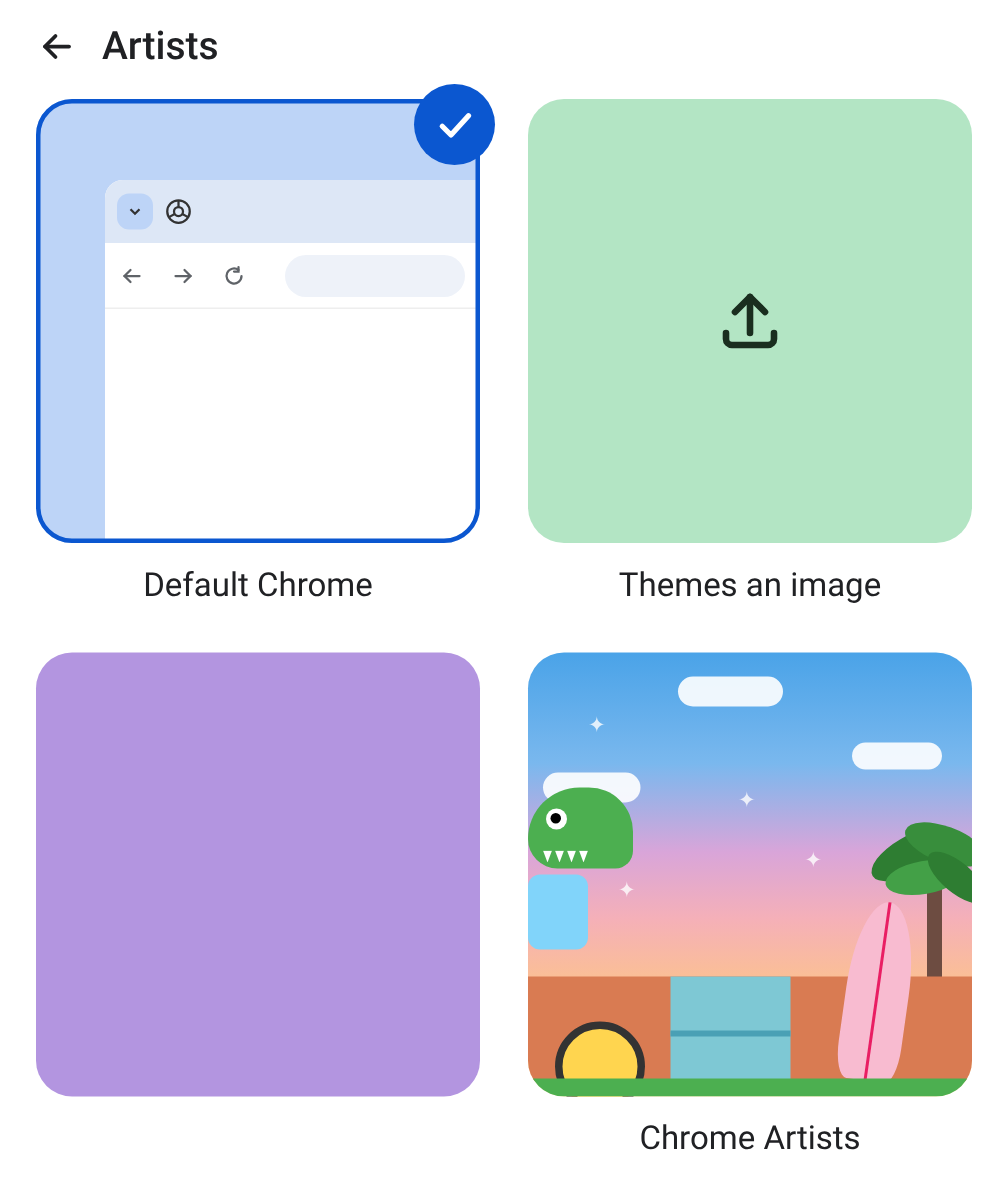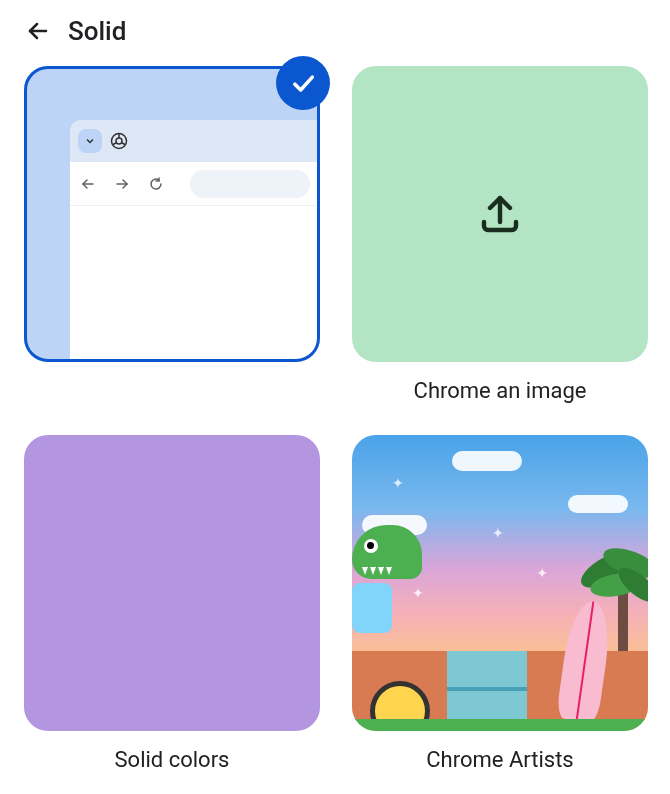--- a/index.html
+++ b/index.html
@@ -283,21 +283,21 @@
 </head>
 <body>
 
 <div class="header">
   <div class="back-btn">
     <svg width="24" height="24" viewBox="0 0 24 24" fill="none" stroke="#202124" stroke-width="2.5" stroke-linecap="round" stroke-linejoin="round">
       <line x1="20" y1="12" x2="4" y2="12"></line>
       <polyline points="11 5 4 12 11 19"></polyline>
     </svg>
   </div>
-  <h1 class="title">Solid</h1>
+  <h1 class="title">Artists</h1>
 </div>
 
 <div class="grid">
 
   <div class="theme-item">
     <div class="item-wrapper">
       <div class="tile selected chrome-tile">
         <div class="chrome-window">
           <div class="chrome-tabs">
             <div class="tab-dropdown">
@@ -335,36 +335,36 @@
             <div class="omnibox"></div>
           </div>
         </div>
       </div>
       <div class="checkmark">
         <svg width="28" height="28" viewBox="0 0 24 24" fill="none" stroke="#fff" stroke-width="3" stroke-linecap="round" stroke-linejoin="round">
           <polyline points="5 13 10 18 20 7"></polyline>
         </svg>
       </div>
     </div>
+    <div class="label">Default Chrome</div>
   </div>
 
   <div class="theme-item">
     <div class="tile upload-tile">
       <svg width="48" height="48" viewBox="0 0 24 24" fill="none" stroke="#1a2e1f" stroke-width="2.2" stroke-linecap="round" stroke-linejoin="round">
         <path d="M4 16v2a2 2 0 0 0 2 2h12a2 2 0 0 0 2-2v-2"></path>
         <polyline points="7 9 12 4 17 9"></polyline>
         <line x1="12" y1="4" x2="12" y2="16"></line>
       </svg>
     </div>
-    <div class="label">Chrome an image</div>
+    <div class="label">Themes an image</div>
   </div>
 
   <div class="theme-item">
     <div class="tile solid-tile"></div>
-    <div class="label">Solid colors</div>
   </div>
 
   <div class="theme-item">
     <div class="tile artists-tile">
       <div class="cloud" style="top:16px;left:100px;width:70px;height:20px;"></div>
       <div class="cloud" style="top:60px;right:20px;width:60px;height:18px;"></div>
       <div class="cloud" style="top:80px;left:10px;width:65px;height:20px;background:#fff;"></div>
       <span class="sparkle" style="top:40px;left:40px;">✦</span>
       <span class="sparkle" style="top:90px;left:140px;">✦</span>
       <span class="sparkle" style="top:150px;left:60px;">✦</span>

